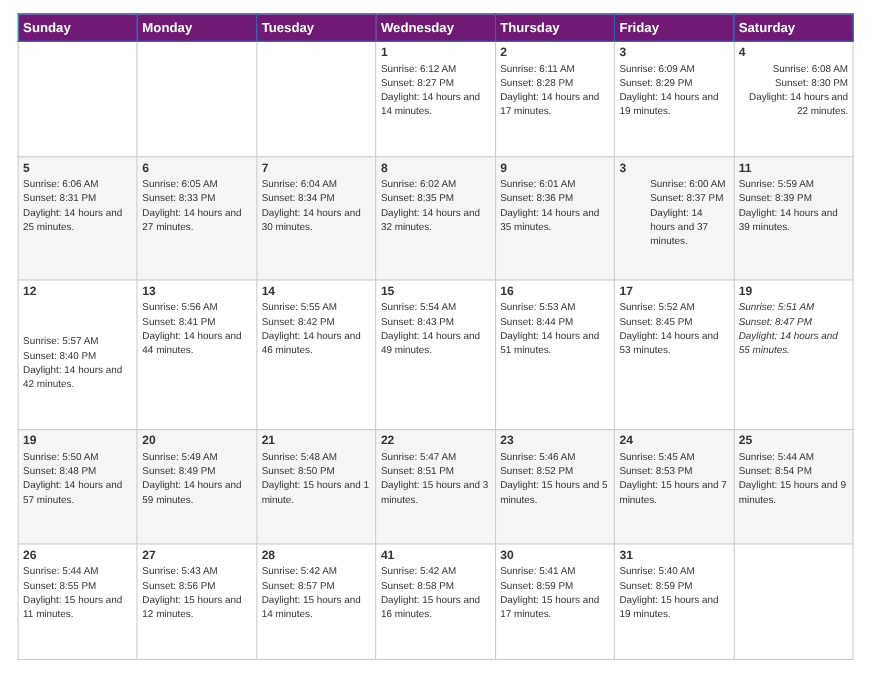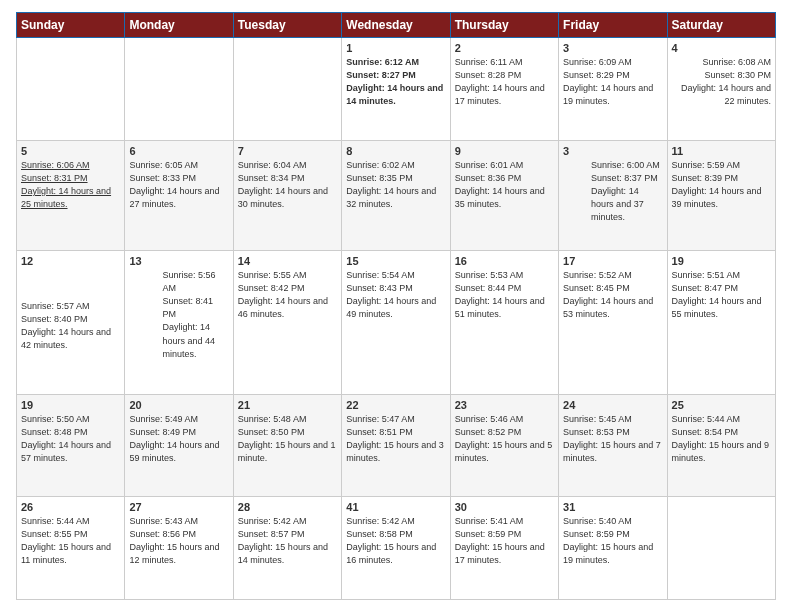--- a/index.html
+++ b/index.html
@@ -47,21 +47,21 @@
       color: #555;
     }
     .calendar {
       flex: 1;
       border: 1px solid #ccc;
       border-collapse: collapse;
       width: 100%;
       table-layout: fixed;
     }
     .calendar th {
-      background: #7f1d1d;
+      background: #701a75;
       color: #fff;
       font-size: 12px;
       font-weight: bold;
       padding: 5px 4px;
       text-align: left;
       border: 1px solid #1a6ab0;
     }
     .calendar td {
       border: 1px solid #ccc;
       vertical-align: top;
@@ -104,21 +104,21 @@
           <th>Saturday</th>
         </tr>
     </thead>
     <tbody id="calendar-body">
     <tr>
           <td class="empty"></td>
           <td class="empty"></td>
           <td class="empty"></td>
           <td>
             <span class="day-number">1</span>
-            <div class="day-info" style="white-space: pre-line; font-weight: bold;">Sunrise: 6:12 AM
+            <div class="day-info" style="white-space: pre-line;">Sunrise: 6:12 AM
 Sunset: 8:27 PM
 Daylight: 14 hours and 14 minutes.</div>
           </td>
           <td>
             <span class="day-number">2</span>
             <div class="day-info" style="white-space: pre-line;">Sunrise: 6:11 AM
 Sunset: 8:28 PM
 Daylight: 14 hours and 17 minutes.</div>
           </td>
           <td>
@@ -130,21 +130,21 @@
           <td>
             <span class="day-number">4</span>
             <div class="day-info" style="white-space: pre-line; text-align: right;">Sunrise: 6:08 AM
 Sunset: 8:30 PM
 Daylight: 14 hours and 22 minutes.</div>
           </td>
         </tr>
         <tr>
           <td>
             <span class="day-number">5</span>
-            <div class="day-info" style="white-space: pre-line; text-decoration: underline;">Sunrise: 6:06 AM
+            <div class="day-info" style="white-space: pre-line;">Sunrise: 6:06 AM
 Sunset: 8:31 PM
 Daylight: 14 hours and 25 minutes.</div>
           </td>
           <td>
             <span class="day-number">6</span>
             <div class="day-info" style="white-space: pre-line;">Sunrise: 6:05 AM
 Sunset: 8:33 PM
 Daylight: 14 hours and 27 minutes.</div>
           </td>
           <td>
@@ -180,21 +180,21 @@
         </tr>
         <tr>
           <td>
             <span class="day-number">12</span>
             <div class="day-info" style="white-space: pre-line; margin-top: 33px;">Sunrise: 5:57 AM
 Sunset: 8:40 PM
 Daylight: 14 hours and 42 minutes.</div>
           </td>
           <td>
             <span class="day-number">13</span>
-            <div class="day-info" style="white-space: pre-line; margin-left: 33px;">Sunrise: 5:56 AM
+            <div class="day-info" style="white-space: pre-line;">Sunrise: 5:56 AM
 Sunset: 8:41 PM
 Daylight: 14 hours and 44 minutes.</div>
           </td>
           <td>
             <span class="day-number">14</span>
             <div class="day-info" style="white-space: pre-line;">Sunrise: 5:55 AM
 Sunset: 8:42 PM
 Daylight: 14 hours and 46 minutes.</div>
           </td>
           <td>
@@ -210,21 +210,21 @@
 Daylight: 14 hours and 51 minutes.</div>
           </td>
           <td>
             <span class="day-number">17</span>
             <div class="day-info" style="white-space: pre-line;">Sunrise: 5:52 AM
 Sunset: 8:45 PM
 Daylight: 14 hours and 53 minutes.</div>
           </td>
           <td>
             <span class="day-number">19</span>
-            <div class="day-info" style="white-space: pre-line;">Sunrise: 5:51 AM
+            <div class="day-info" style="white-space: pre-line; font-style: italic;">Sunrise: 5:51 AM
 Sunset: 8:47 PM
 Daylight: 14 hours and 55 minutes.</div>
           </td>
         </tr>
         <tr>
           <td>
             <span class="day-number">19</span>
             <div class="day-info" style="white-space: pre-line;">Sunrise: 5:50 AM
 Sunset: 8:48 PM
 Daylight: 14 hours and 57 minutes.</div>

